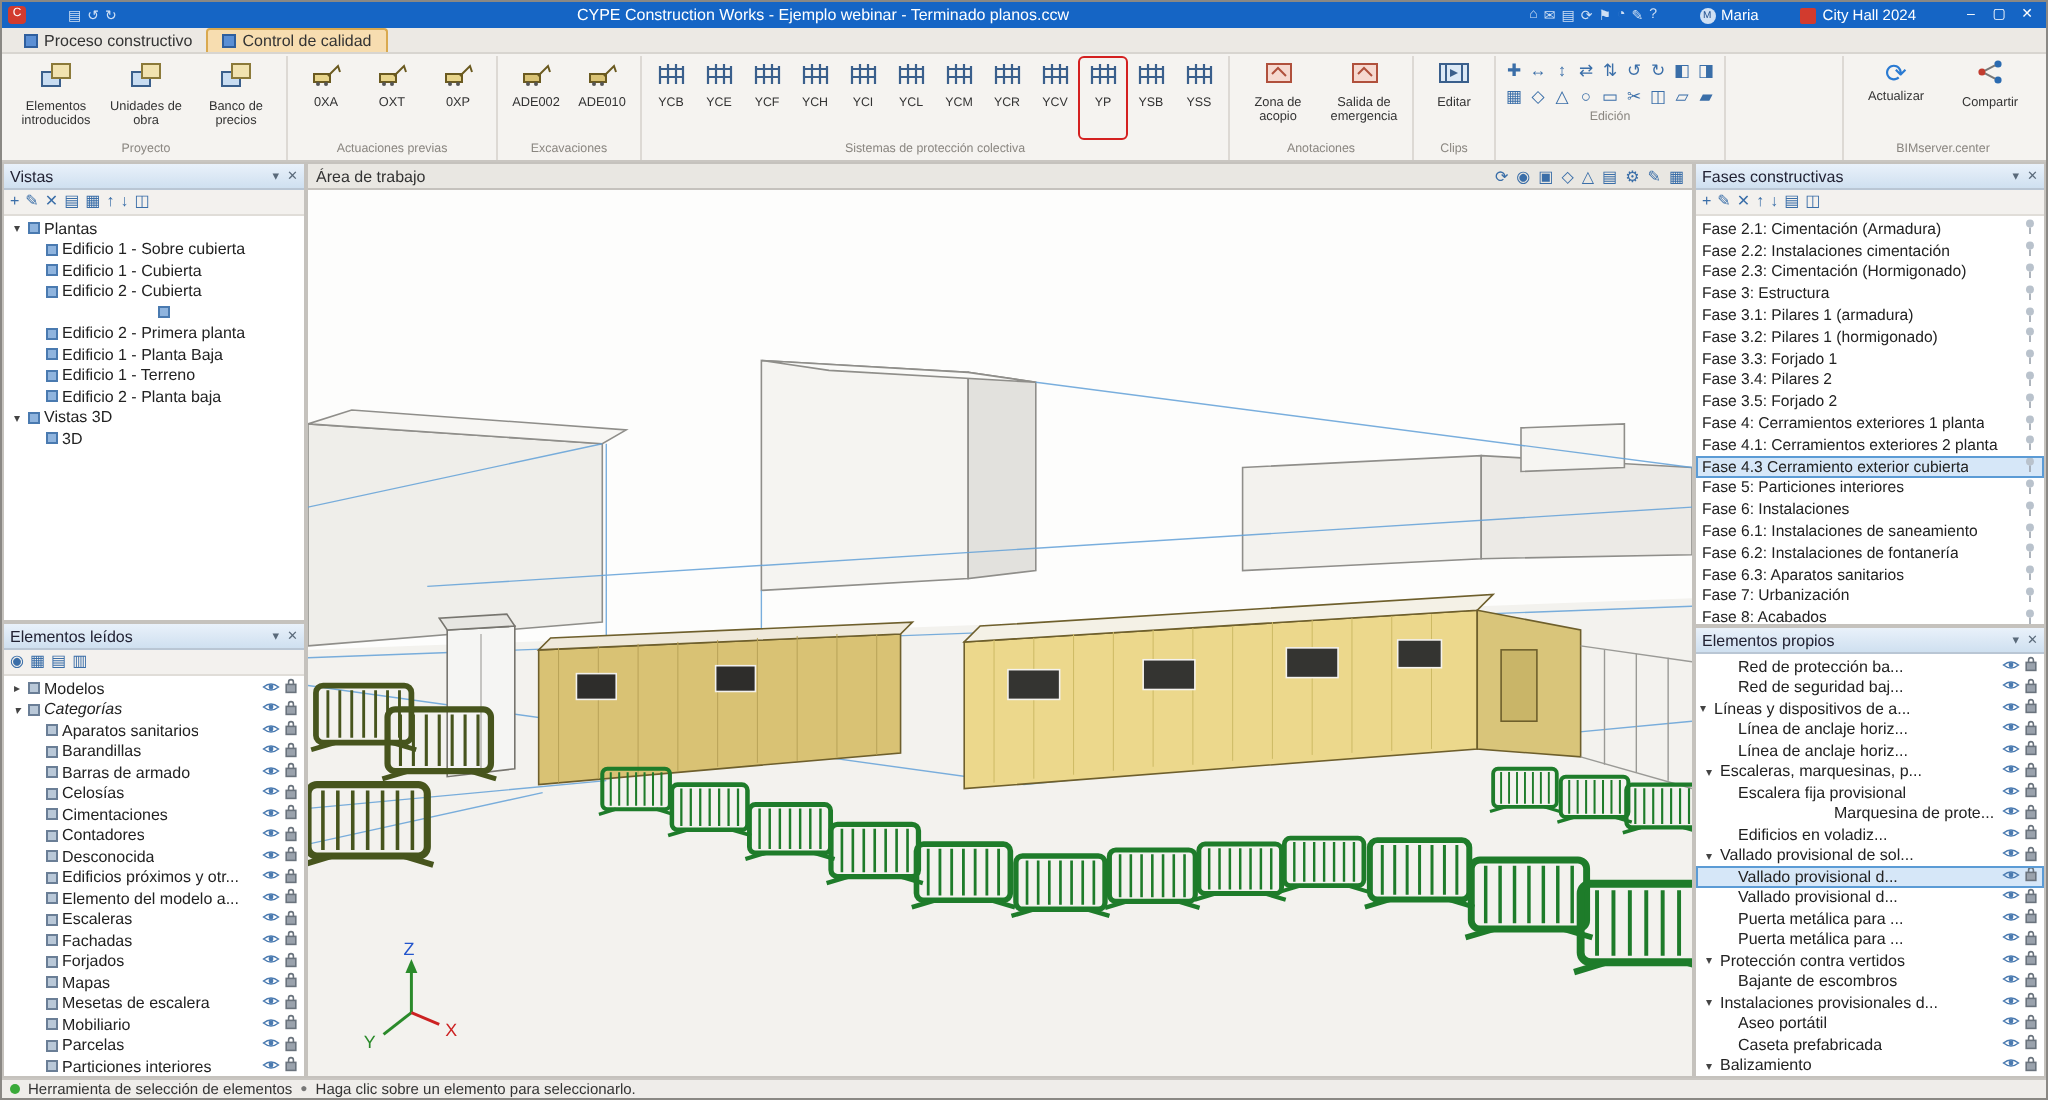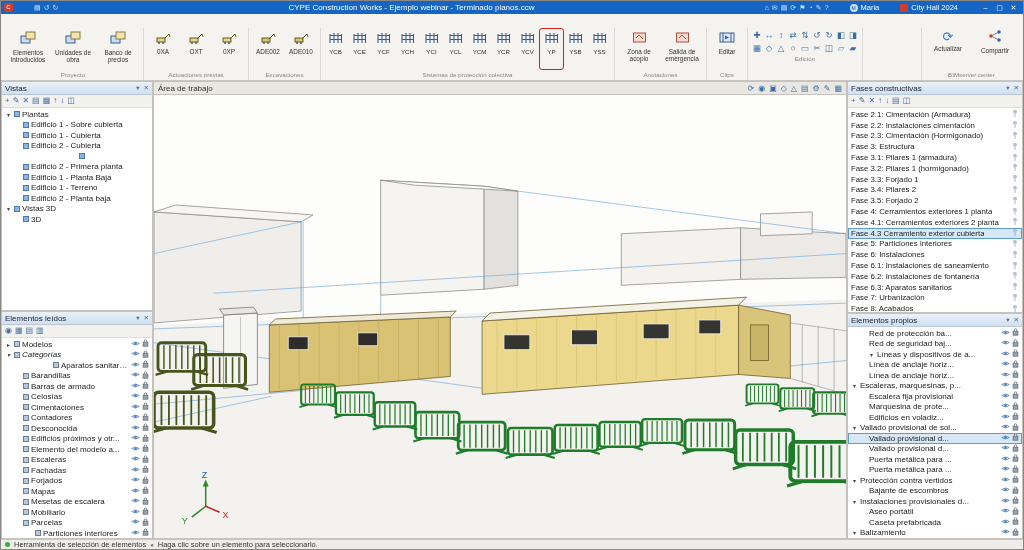--- a/index.html
+++ b/index.html
@@ -121,20 +121,32 @@
       <span>City Hall 2024</span>
     </span>
     <span class="winctl">
 
     <span>–</span>
         <span>▢</span>
         <span>✕</span>
       </span>
   </div>
 
+  <div class="tabrow">
+
+      <span class="rtab">
+        <span class="tabicon"></span>
+        <span>Proceso constructivo</span>
+      </span>
+
+      <span class="rtab active">
+        <span class="tabicon"></span>
+        <span>Control de calidad</span>
+      </span>
+    </div>
 
   <div class="ribbon">
 
     <div class="rgroup">
       <div class="rbtns">
 
           <div class="rbtn big">
             <span><svg width="18" height="15" viewBox="0 0 18 15">
                 <rect x="2" y="6" width="9" height="7" fill="#c9ddf2" stroke="#3a5f8c"></rect>
                 <rect x="7" y="2" width="9" height="7" fill="#f2e3b0" stroke="#8c7a3a"></rect>
@@ -529,21 +541,21 @@
                     <path d="M1 4 Q6 0 11 4 Q6 8 1 4 Z" fill="none" stroke="#4a7ab0"></path>
                     <circle cx="6" cy="4" r="1.6" fill="#4a7ab0"></circle>
                   </svg></span>
                 <span><svg width="7" height="8" viewBox="0 0 8 10">
                     <rect x="1" y="4" width="6" height="5" fill="#9aa2ac" stroke="#6a737d"></rect>
                     <path d="M2.5 4 V2.5 Q2.5 1 4 1 Q5.5 1 5.5 2.5 V4" fill="none" stroke="#6a737d"></path>
                   </svg></span>
               </span>
             </div>
 
-            <div class="trow" style="padding-left: 12px; margin-left: 30px;">
+            <div class="trow" style="padding-left: 12px;">
               <span class="chev"></span>
               <span class="ticon gray"></span>
               <span class="tlabel">Aparatos sanitarios</span>
               <span class="rowicons">
                 <span><svg width="9" height="7" viewBox="0 0 12 8">
                     <path d="M1 4 Q6 0 11 4 Q6 8 1 4 Z" fill="none" stroke="#4a7ab0"></path>
                     <circle cx="6" cy="4" r="1.6" fill="#4a7ab0"></circle>
                   </svg></span>
                 <span><svg width="7" height="8" viewBox="0 0 8 10">
                     <rect x="1" y="4" width="6" height="5" fill="#9aa2ac" stroke="#6a737d"></rect>
@@ -785,21 +797,21 @@
                     <path d="M1 4 Q6 0 11 4 Q6 8 1 4 Z" fill="none" stroke="#4a7ab0"></path>
                     <circle cx="6" cy="4" r="1.6" fill="#4a7ab0"></circle>
                   </svg></span>
                 <span><svg width="7" height="8" viewBox="0 0 8 10">
                     <rect x="1" y="4" width="6" height="5" fill="#9aa2ac" stroke="#6a737d"></rect>
                     <path d="M2.5 4 V2.5 Q2.5 1 4 1 Q5.5 1 5.5 2.5 V4" fill="none" stroke="#6a737d"></path>
                   </svg></span>
               </span>
             </div>
 
-            <div class="trow" style="padding-left: 24px;">
+            <div class="trow" style="padding-left: 12px;">
               <span class="chev"></span>
               <span class="ticon gray"></span>
               <span class="tlabel">Particiones interiores</span>
               <span class="rowicons">
                 <span><svg width="9" height="7" viewBox="0 0 12 8">
                     <path d="M1 4 Q6 0 11 4 Q6 8 1 4 Z" fill="none" stroke="#4a7ab0"></path>
                     <circle cx="6" cy="4" r="1.6" fill="#4a7ab0"></circle>
                   </svg></span>
                 <span><svg width="7" height="8" viewBox="0 0 8 10">
                     <rect x="1" y="4" width="6" height="5" fill="#9aa2ac" stroke="#6a737d"></rect>
@@ -1178,21 +1190,21 @@
                     <path d="M1 4 Q6 0 11 4 Q6 8 1 4 Z" fill="none" stroke="#4a7ab0"></path>
                     <circle cx="6" cy="4" r="1.6" fill="#4a7ab0"></circle>
                   </svg></span>
                 <span><svg width="7" height="8" viewBox="0 0 8 10">
                     <rect x="1" y="4" width="6" height="5" fill="#9aa2ac" stroke="#6a737d"></rect>
                     <path d="M2.5 4 V2.5 Q2.5 1 4 1 Q5.5 1 5.5 2.5 V4" fill="none" stroke="#6a737d"></path>
                   </svg></span>
               </span>
             </div>
 
-            <div class="trow" style="padding-left: 20px; text-align: right;">
+            <div class="trow" style="padding-left: 0; text-align: right;">
               <span class="chev show"></span>
               <span class="tlabel">Líneas y dispositivos de a...</span>
               <span class="rowicons">
                 <span><svg width="9" height="7" viewBox="0 0 12 8">
                     <path d="M1 4 Q6 0 11 4 Q6 8 1 4 Z" fill="none" stroke="#4a7ab0"></path>
                     <circle cx="6" cy="4" r="1.6" fill="#4a7ab0"></circle>
                   </svg></span>
                 <span><svg width="7" height="8" viewBox="0 0 8 10">
                     <rect x="1" y="4" width="6" height="5" fill="#9aa2ac" stroke="#6a737d"></rect>
                     <path d="M2.5 4 V2.5 Q2.5 1 4 1 Q5.5 1 5.5 2.5 V4" fill="none" stroke="#6a737d"></path>
@@ -1253,21 +1265,21 @@
                     <path d="M1 4 Q6 0 11 4 Q6 8 1 4 Z" fill="none" stroke="#4a7ab0"></path>
                     <circle cx="6" cy="4" r="1.6" fill="#4a7ab0"></circle>
                   </svg></span>
                 <span><svg width="7" height="8" viewBox="0 0 8 10">
                     <rect x="1" y="4" width="6" height="5" fill="#9aa2ac" stroke="#6a737d"></rect>
                     <path d="M2.5 4 V2.5 Q2.5 1 4 1 Q5.5 1 5.5 2.5 V4" fill="none" stroke="#6a737d"></path>
                   </svg></span>
               </span>
             </div>
 
-            <div class="trow" style="padding-left: 12px;">
+            <div class="trow" style="padding-left: 12px; margin-left: 48px;">
               <span class="chev"></span>
               <span class="tlabel">Marquesina de prote...</span>
               <span class="rowicons">
                 <span><svg width="9" height="7" viewBox="0 0 12 8">
                     <path d="M1 4 Q6 0 11 4 Q6 8 1 4 Z" fill="none" stroke="#4a7ab0"></path>
                     <circle cx="6" cy="4" r="1.6" fill="#4a7ab0"></circle>
                   </svg></span>
                 <span><svg width="7" height="8" viewBox="0 0 8 10">
                     <rect x="1" y="4" width="6" height="5" fill="#9aa2ac" stroke="#6a737d"></rect>
                     <path d="M2.5 4 V2.5 Q2.5 1 4 1 Q5.5 1 5.5 2.5 V4" fill="none" stroke="#6a737d"></path>

